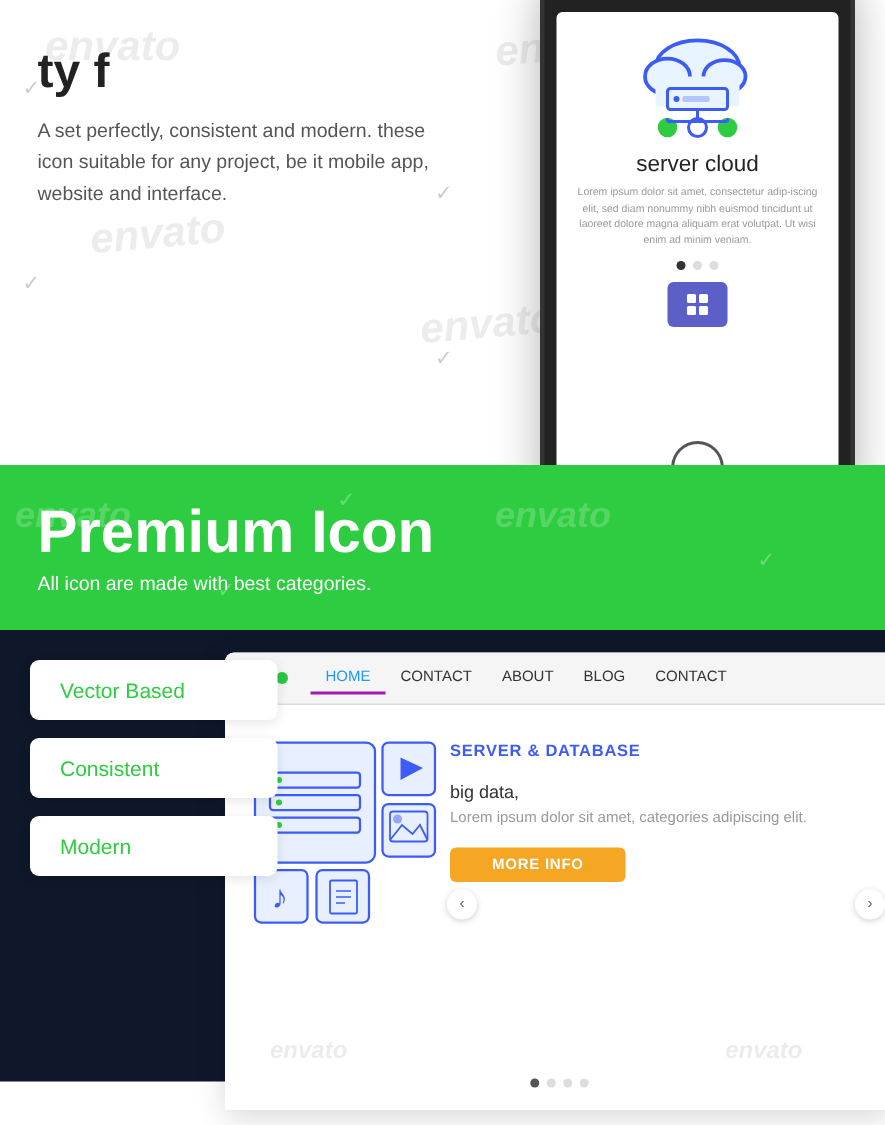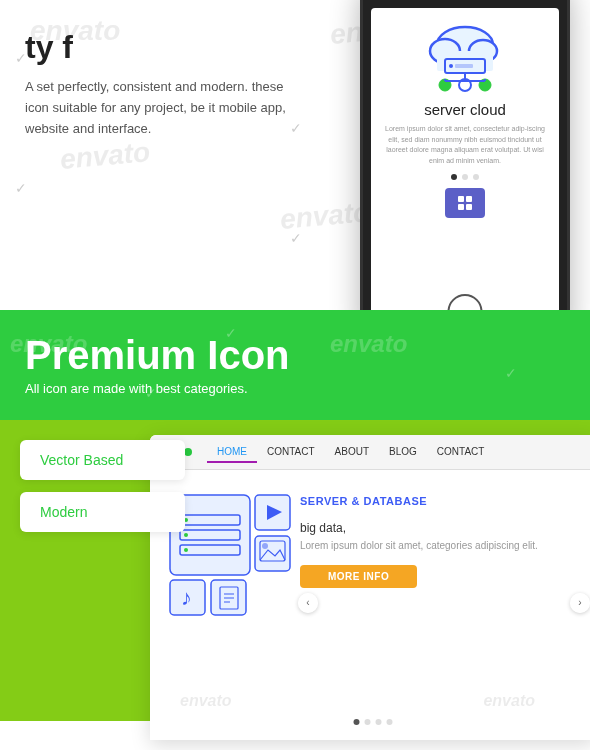--- a/index.html
+++ b/index.html
@@ -166,21 +166,21 @@
       margin-bottom: 6px;
     }
 
     .middle-section .premium-sub {
       font-size: 13px;
       color: #fff;
     }
 
     
     .bottom-section {
-      background: #84cc16;
+      background: #0f172a;
       height: 301px;
       position: relative;
       display: flex;
       align-items: flex-start;
       padding: 0;
     }
 
     
     .feature-list {
       position: absolute;
@@ -440,20 +440,23 @@
 
   <div class="premium-title">Premium Icon</div>
   <div class="premium-sub">All icon are made with best categories.</div>
 </div>
 
 <div class="bottom-section">
 
   <div class="feature-list">
     <div class="feature-item">
       <span>Vector Based</span>
+    </div>
+    <div class="feature-item">
+      <span>Consistent</span>
     </div>
     <div class="feature-item">
       <span>Modern</span>
     </div>
   </div>
 
   <div class="browser-mockup">
 
     <div class="browser-bar">
       <div class="browser-dots-area">

